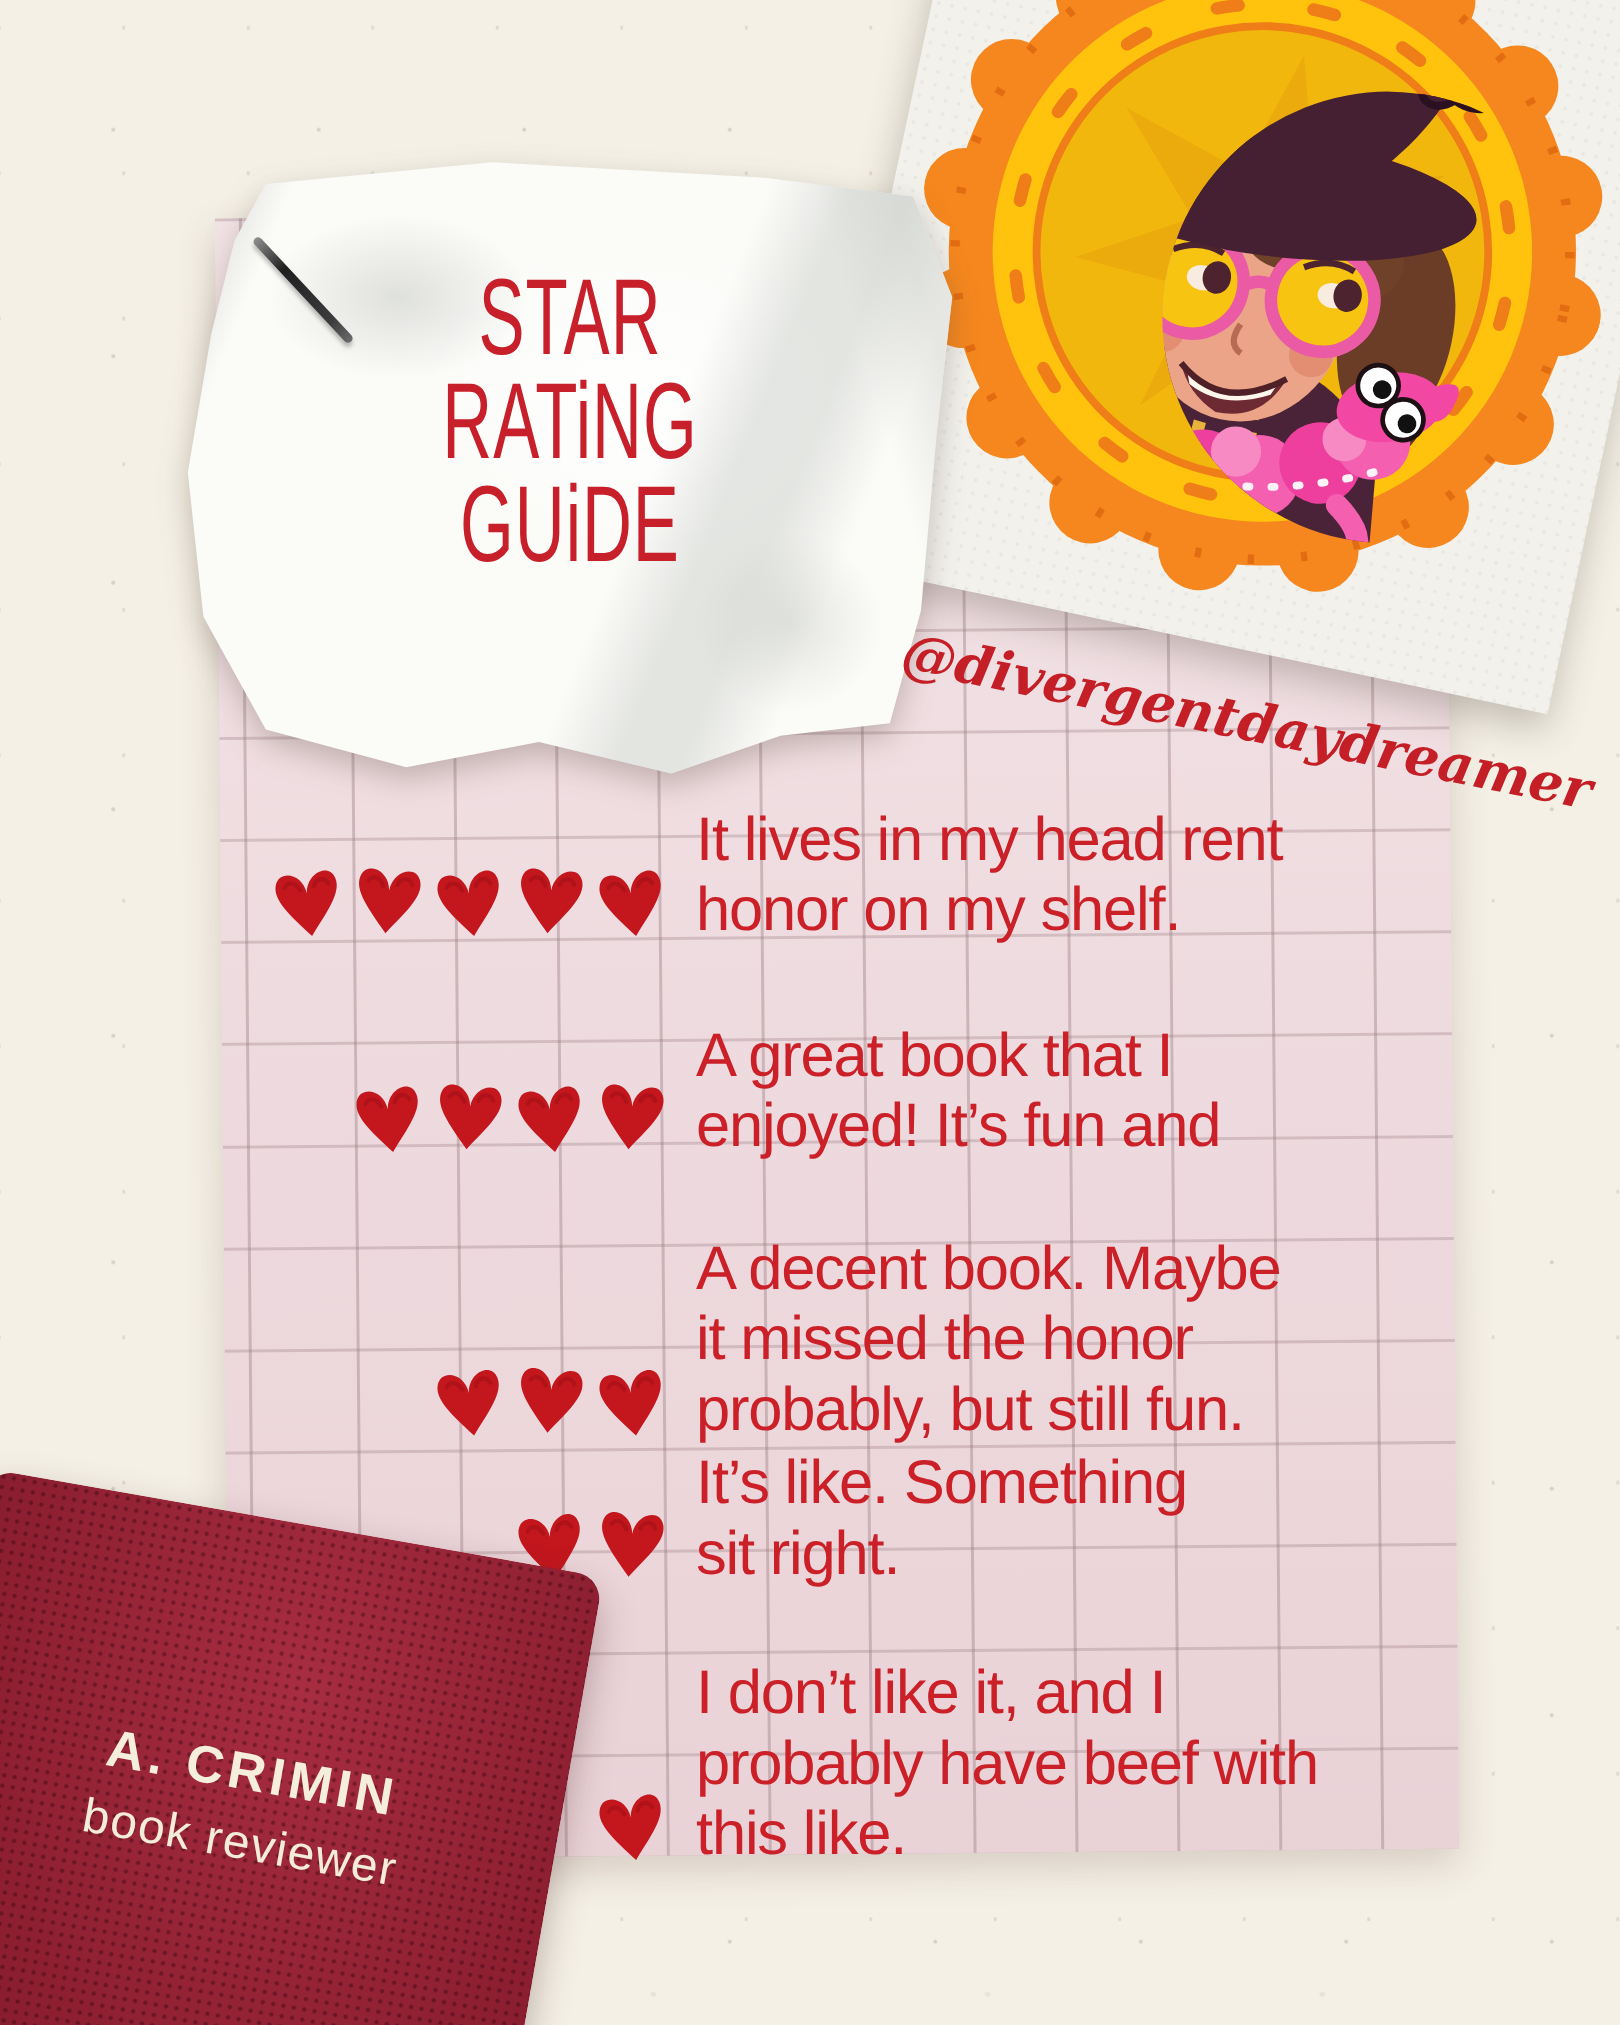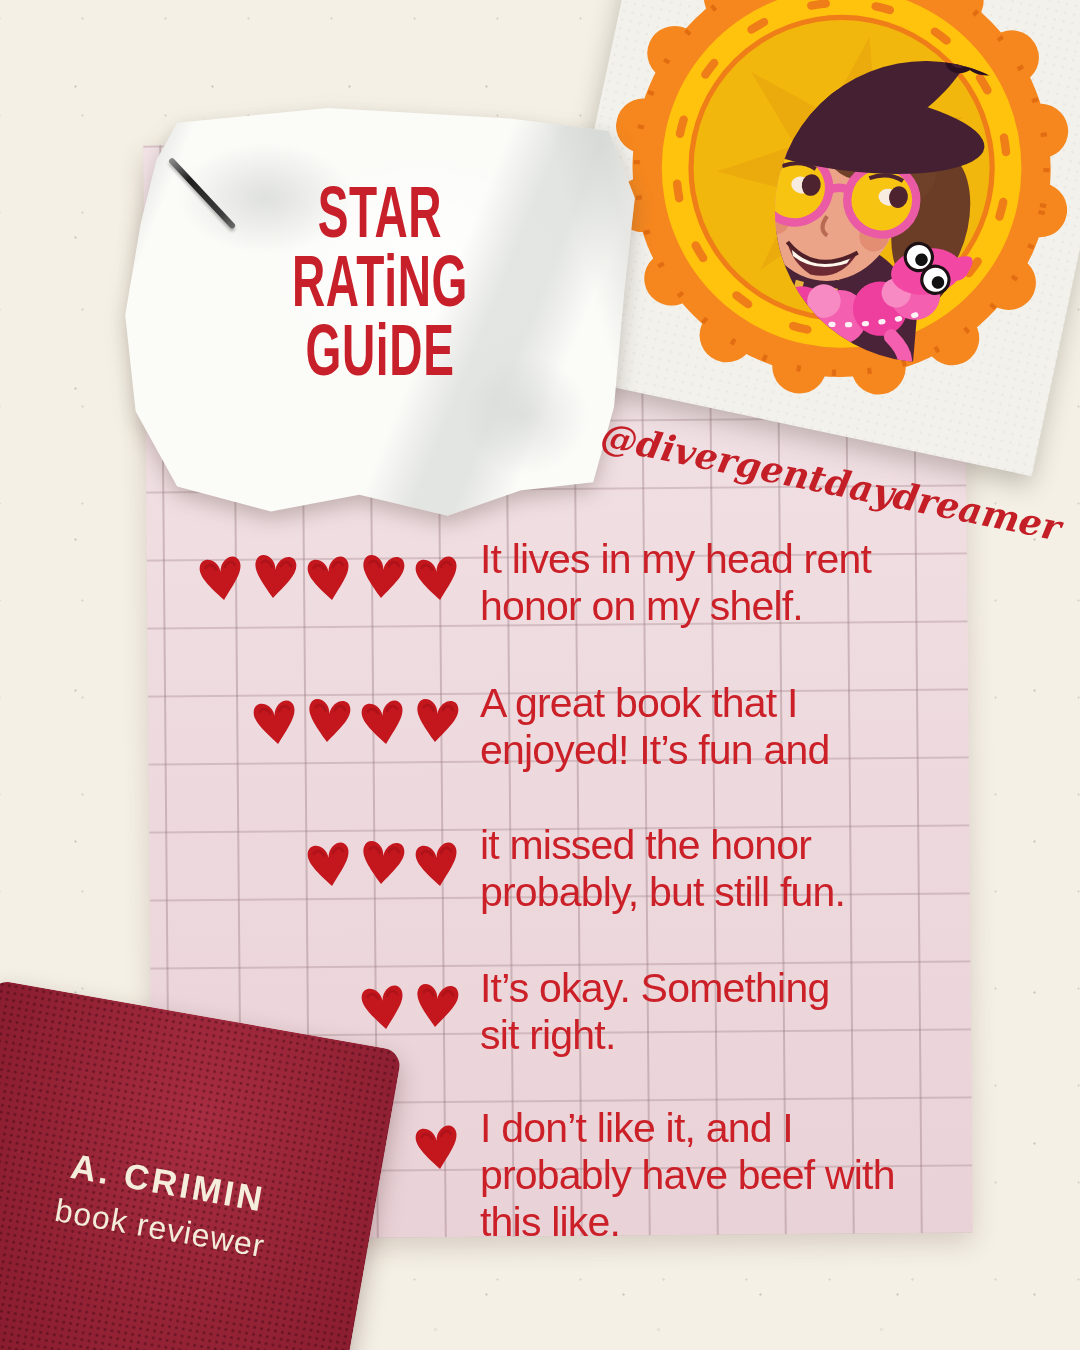--- a/index.html
+++ b/index.html
@@ -32,21 +32,21 @@
     width:100%;height:100%;
     background:#fbfbf8;
     background-image:
       linear-gradient(112deg, rgba(205,208,204,.55) 0 6%, transparent 12% 58%, rgba(198,202,198,.45) 66% 72%, transparent 80%),
       linear-gradient(254deg, rgba(210,212,208,.5) 0 8%, transparent 16%),
       radial-gradient(closest-side at 28% 22%, rgba(200,203,199,.55), transparent 60%),
       radial-gradient(closest-side at 78% 74%, rgba(203,206,202,.5), transparent 55%),
       radial-gradient(closest-side at 58% 38%, rgba(255,255,255,.9), transparent 70%);
     clip-path:polygon(11% 4%,40% 0.5%,75% 3%,94% 6%,99% 22%,97% 44%,95% 72%,91% 90%,77% 92%,63% 98%,46% 93%,29% 97%,11% 91%,3% 73%,1% 50%,4% 28%,7% 13%);
   }
-  .title{position:absolute;left:0;top:72px;width:100%;text-align:center;color:#c8202b;font-weight:bold;}
+  .title{position:absolute;left:0;top:72px;width:100%;text-align:center;color:#c8202b;font-weight:normal;}
   .title .line{font-size:72px;line-height:69px;letter-spacing:1px;transform:scaleX(.64);transform-origin:50% 50%;}
   .pin{
     position:absolute;left:170px;top:156px;width:94px;height:6px;border-radius:4px;
     background:linear-gradient(90deg,#8e8e8e,#1f1f1f 30%,#3c3c3c 80%,#6b6b6b);
     transform:rotate(47deg);transform-origin:left center;
     box-shadow:2px 2px 3px rgba(0,0,0,.25);
   }
   
   .polaroid{
     position:absolute;left:592px;top:-98px;width:500px;height:528px;
@@ -58,21 +58,21 @@
   }
   .avatar-box{position:absolute;left:20px;top:36px;width:460px;height:460px;}
   
   .handle{
     position:absolute;left:606px;top:414px;
     font-family:"DejaVu Serif", serif;font-style:italic;font-weight:bold;
     font-size:36px;color:#c41e26;letter-spacing:0px;
     transform:rotate(11.5deg);transform-origin:left top;white-space:nowrap;
   }
   
-  .row{position:absolute;left:174px;display:flex;align-items:flex-start;}
+  .row{position:absolute;left:158px;display:flex;align-items:flex-end;}
   .row-1{top:536px}.row-2{top:680px}.row-3{top:822px}.row-4{top:965px}.row-5{top:1105px}
   .hearts{width:292px;display:flex;justify-content:flex-end;margin-top:8px;}
   .heart{width:58px;height:62px;color:#c3161d;flex:0 0 auto;}
   .heart + .heart{margin-left:-4px;}
   .heart:nth-child(odd){transform:rotate(-7deg) translateY(2px);}
   .heart:nth-child(even){transform:rotate(5deg);}
   .rtext{margin-left:14px;width:520px;color:#cb2028;font-size:41px;line-height:47px;letter-spacing:-0.8px;font-weight:500;}
   
   .reviewer-card{
     position:absolute;left:-48px;top:1012px;width:416px;height:432px;border-radius:18px;
@@ -259,35 +259,36 @@
           <use href="#heart"></use>
         </svg>
         <svg class="heart" viewBox="0 0 24 24">
           <use href="#heart"></use>
         </svg>
         <svg class="heart" viewBox="0 0 24 24">
           <use href="#heart"></use>
         </svg>
       </div>
     <div class="rtext">
+      <div>A decent book. Maybe</div>
       <div>it missed the honor</div>
       <div>probably, but still fun.</div>
     </div>
   </div>
   <div class="row row-4">
     <div class="hearts">
         <svg class="heart" viewBox="0 0 24 24">
           <use href="#heart"></use>
         </svg>
         <svg class="heart" viewBox="0 0 24 24">
           <use href="#heart"></use>
         </svg>
       </div>
     <div class="rtext">
-      <div>It’s okay. Something</div>
+      <div>It’s like. Something</div>
       <div>sit right.</div>
     </div>
   </div>
   <div class="row row-5">
     <div class="hearts">
         <svg class="heart" viewBox="0 0 24 24">
           <use href="#heart"></use>
         </svg>
       </div>
     <div class="rtext">

